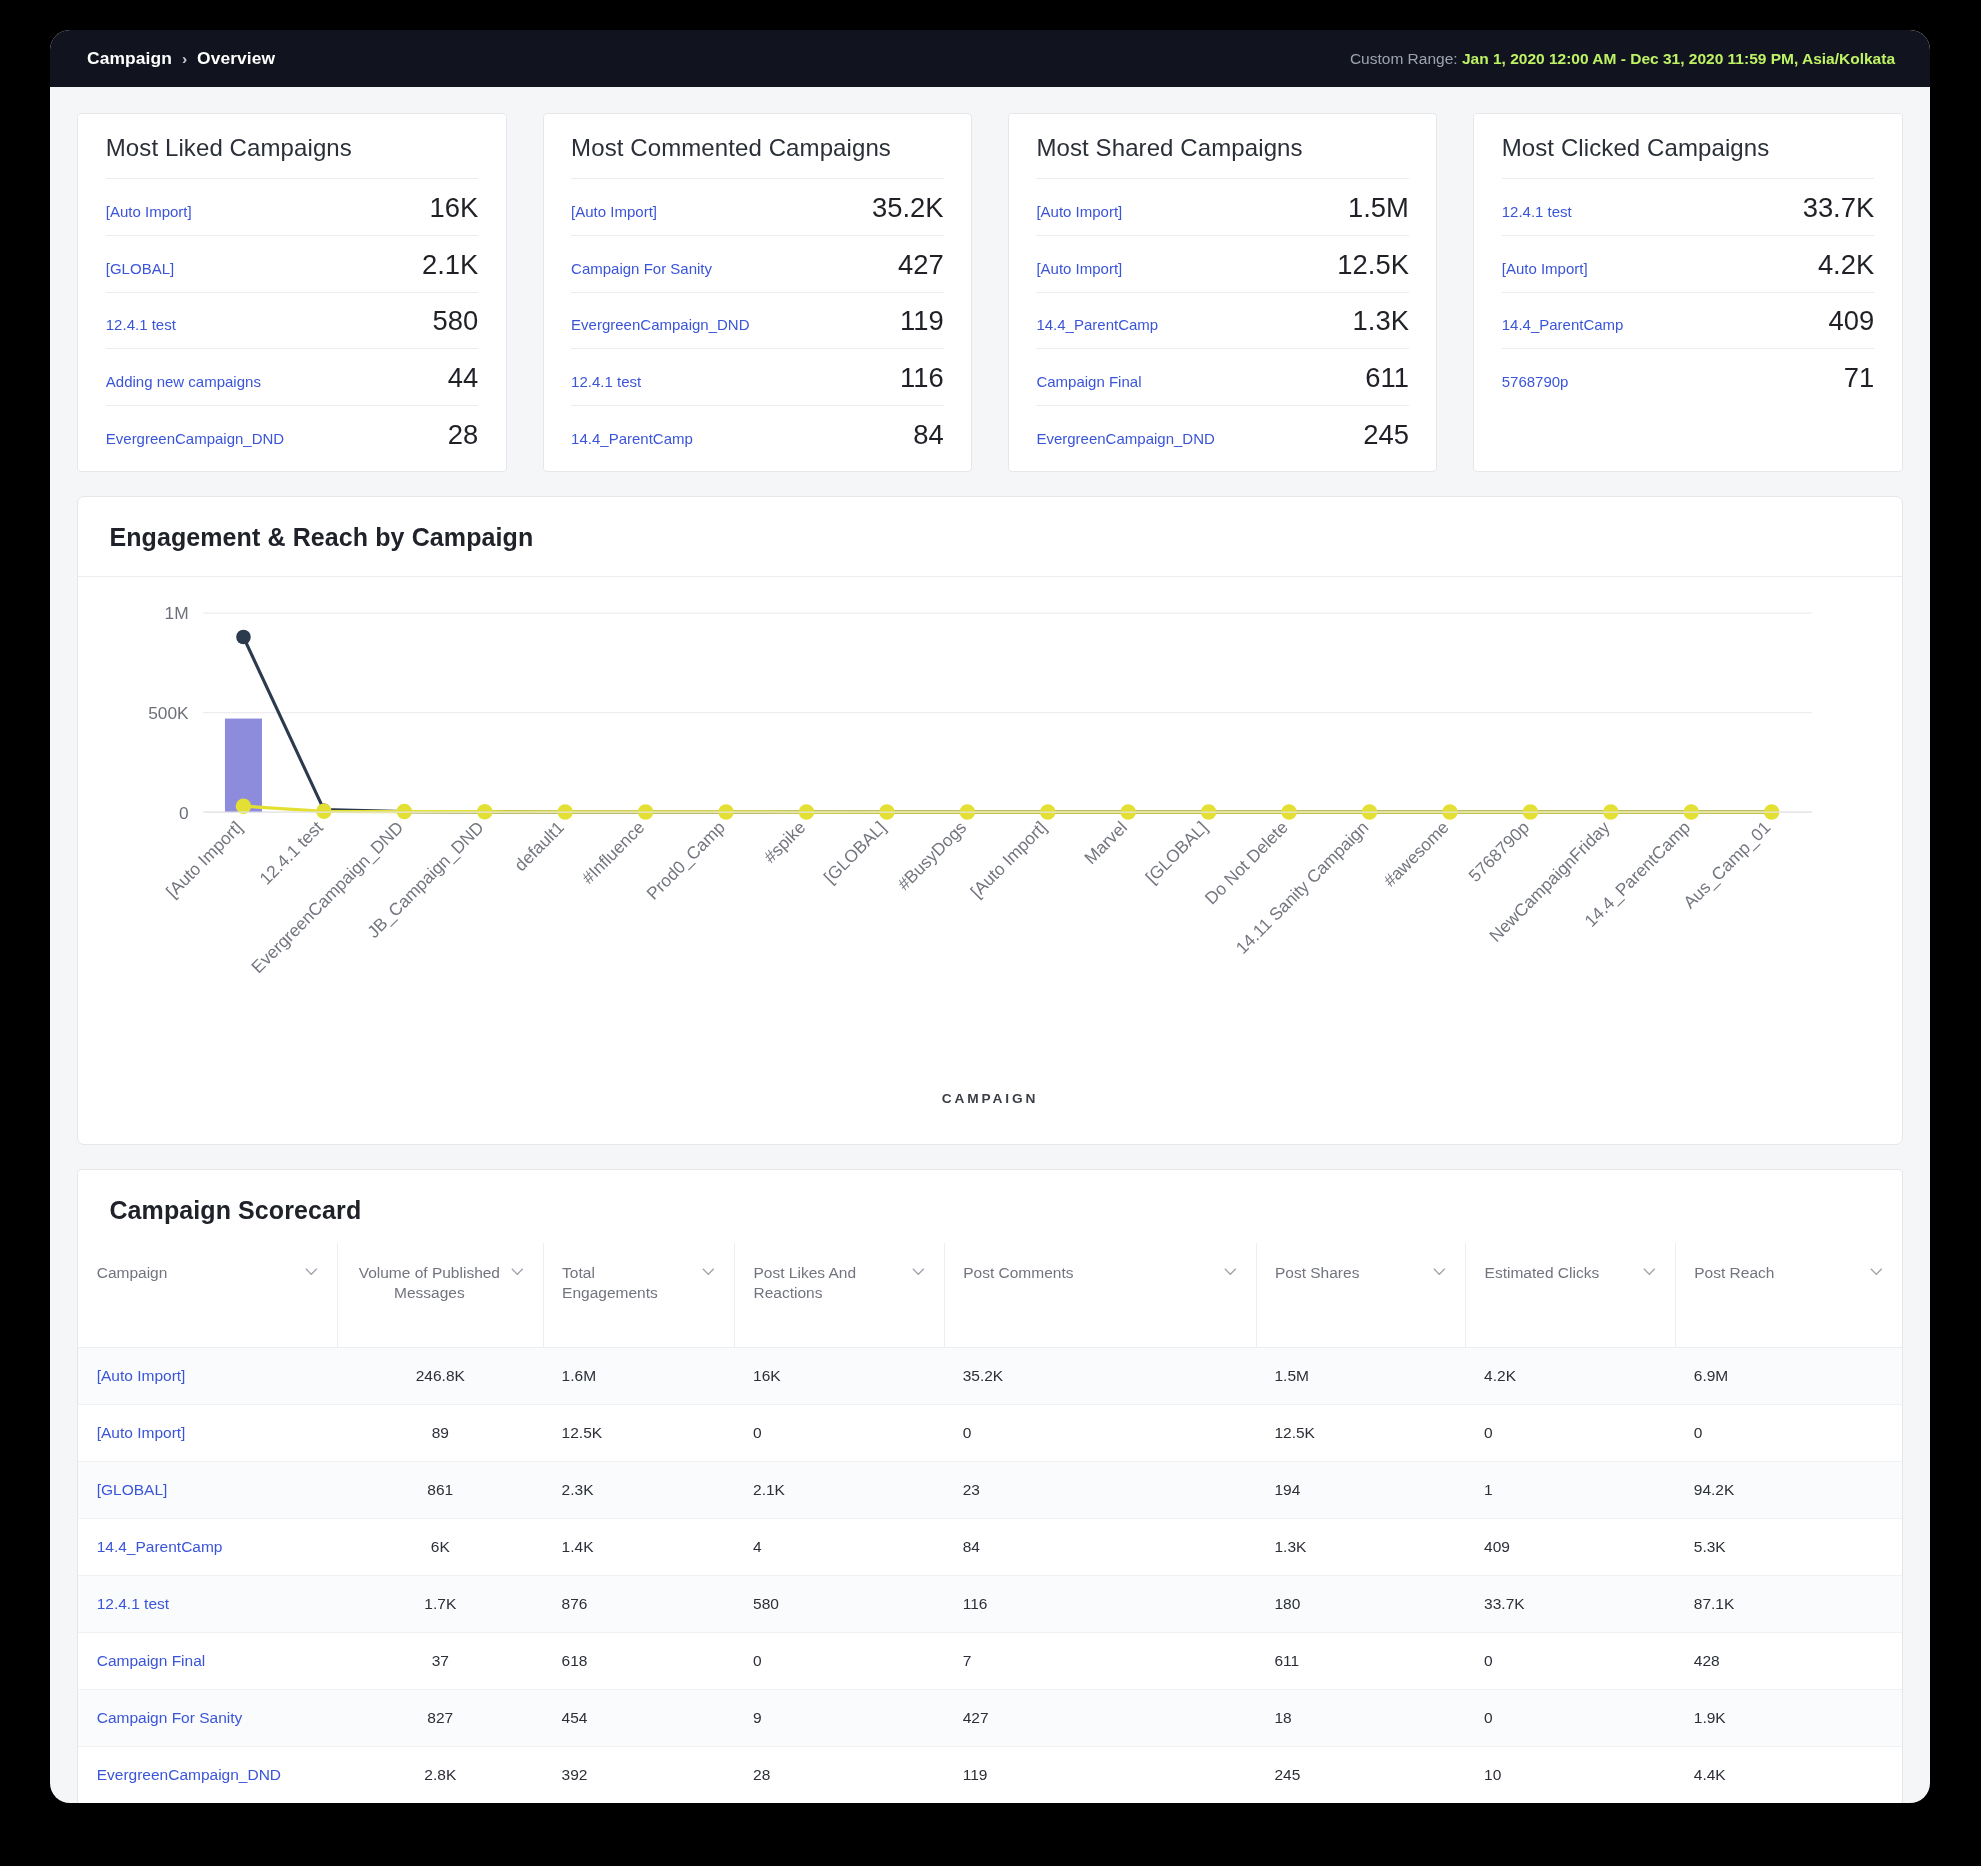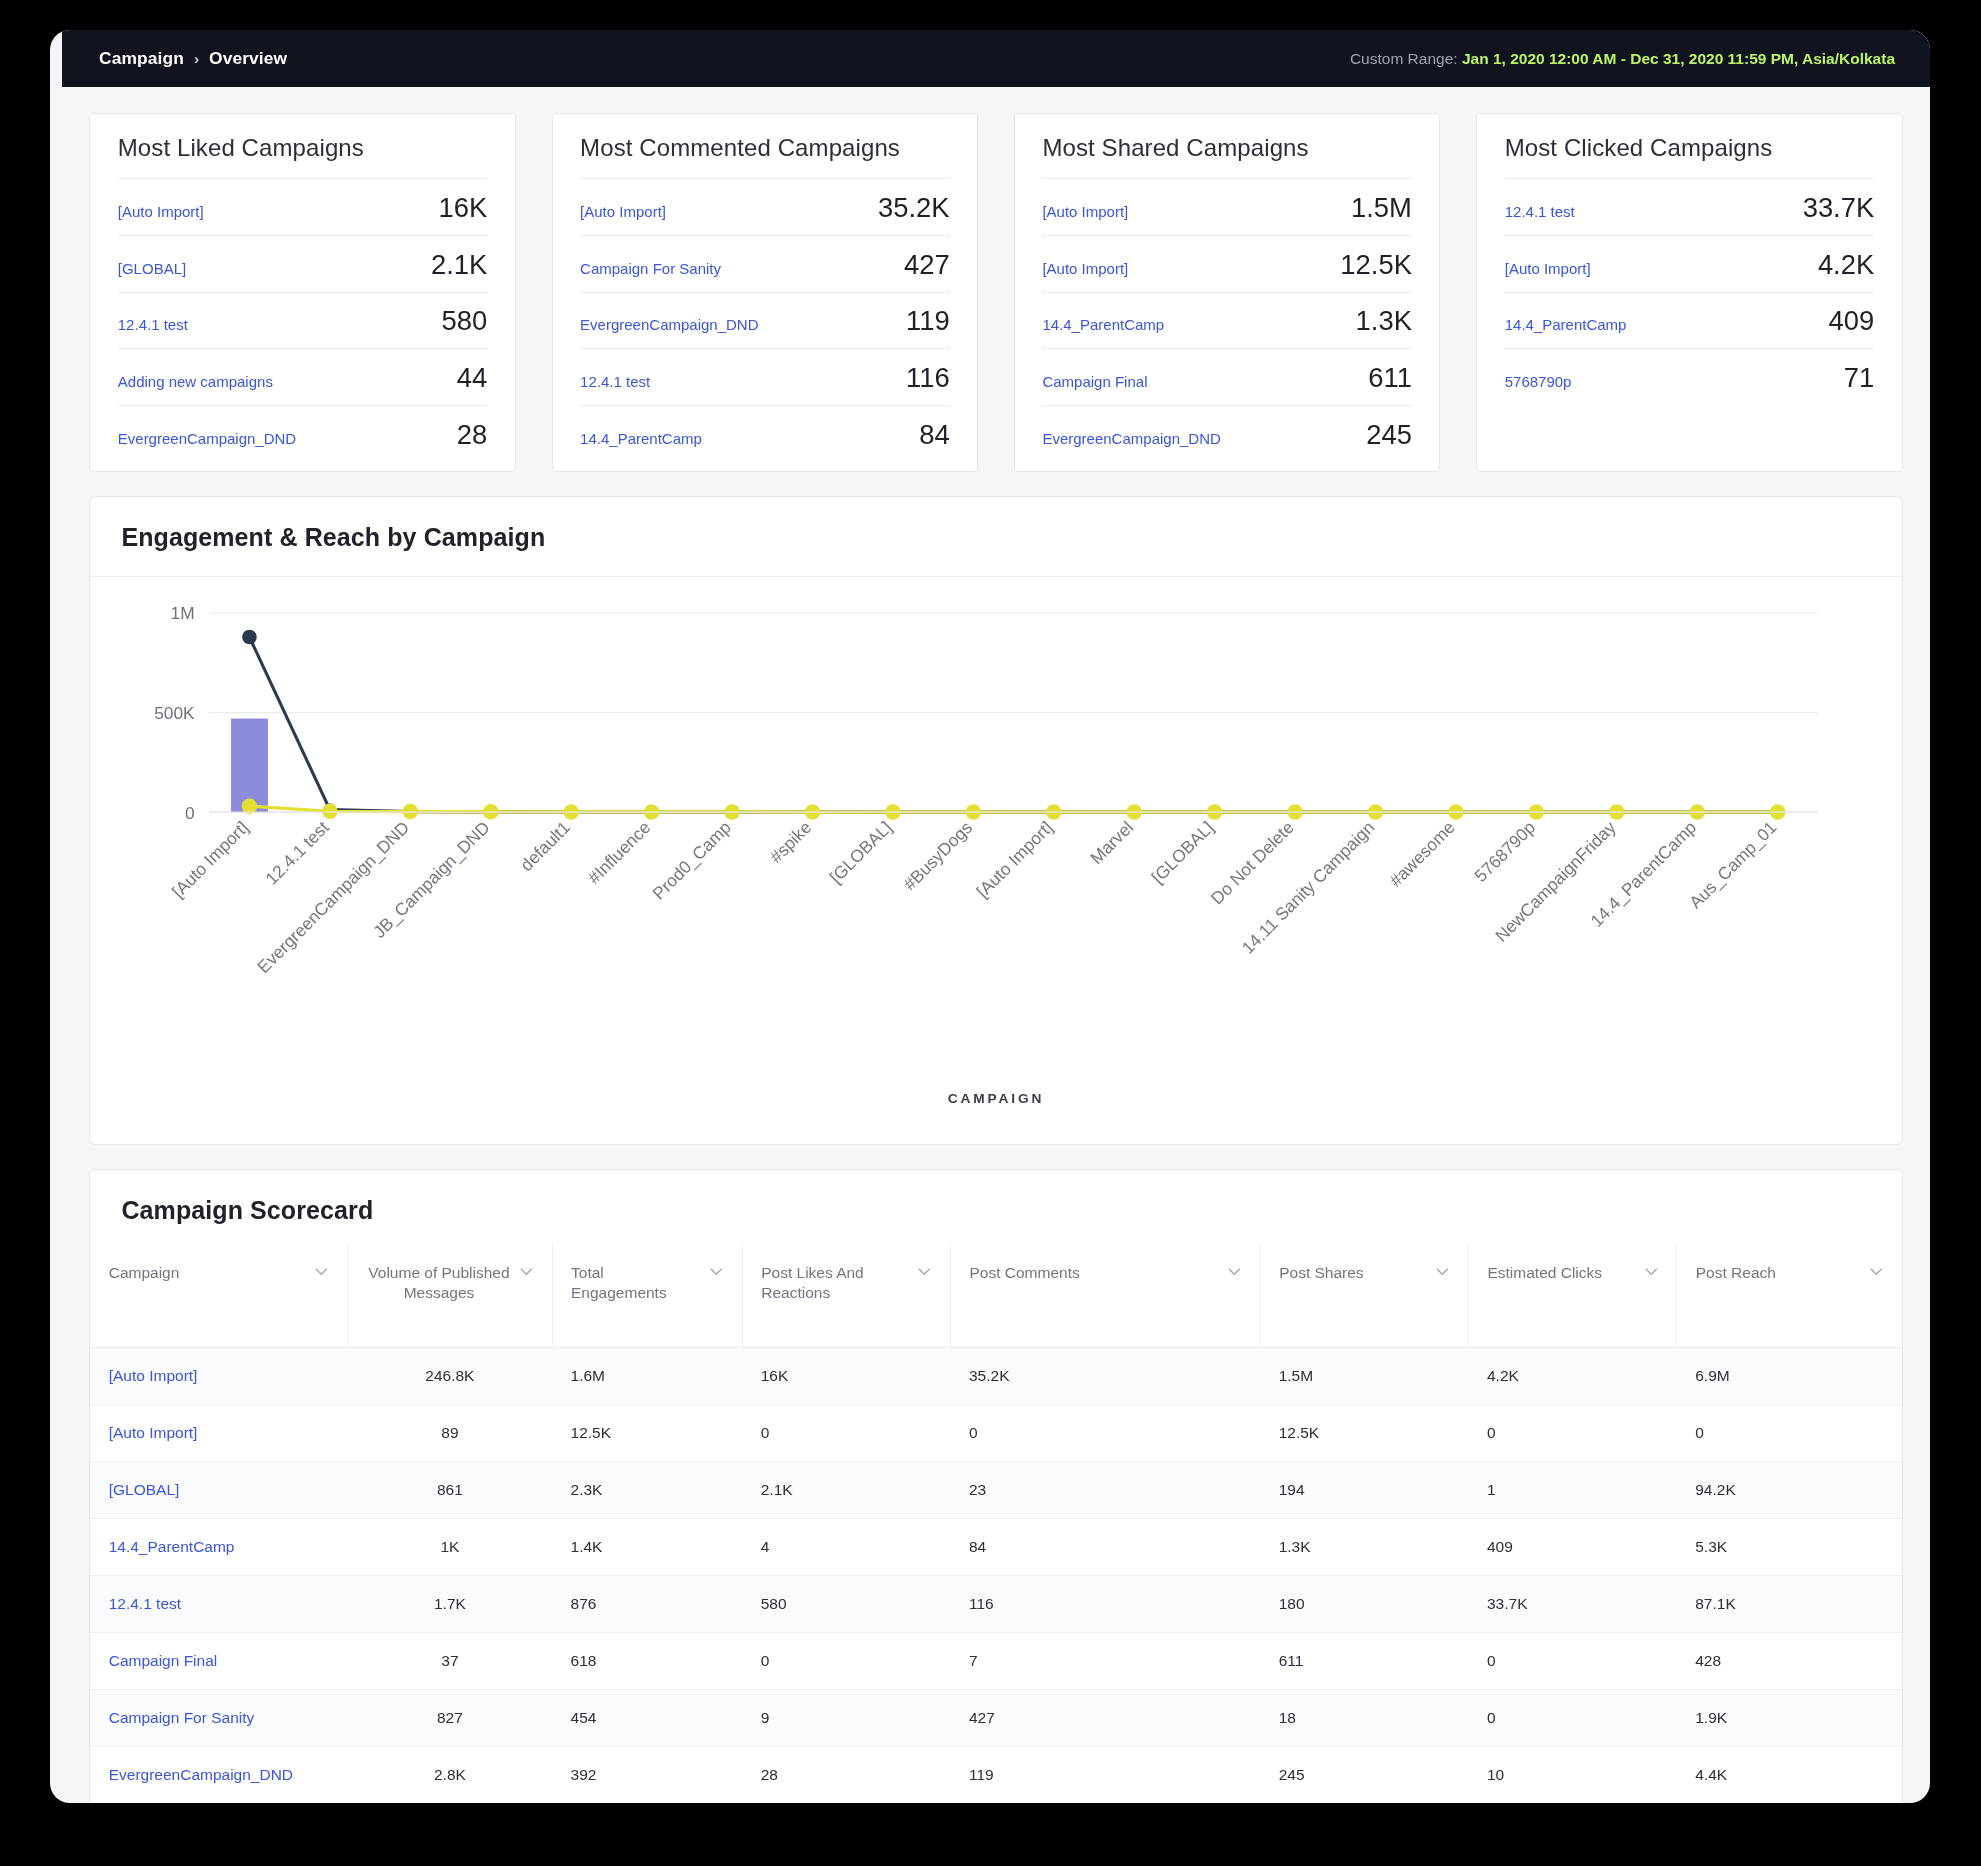--- a/index.html
+++ b/index.html
@@ -10,21 +10,20 @@
     overflow: hidden;
   }
   .app-window {
     position: absolute;
     left: 50px; top: 30px;
     width: 1880px; height: 1773px;
     background: #f5f6f8;
     border-radius: 20px;
     overflow: hidden;
     box-shadow: 0 0 55px rgba(0,0,0,0.55);
-    padding-left: 12px;
   }
   
   .topbar {
     height: 57px;
     background: #11141f;
     display: flex;
     align-items: center;
     justify-content: space-between;
     padding: 0 35px 0 37px;
     position: relative;
@@ -480,21 +479,21 @@
             <td class="col-vol">861</td>
             <td class="col-eng">2.3K</td>
             <td class="col-likes">2.1K</td>
             <td class="col-comm">23</td>
             <td class="col-shar">194</td>
             <td class="col-clic">1</td>
             <td class="col-reach">94.2K</td>
           </tr>
           <tr>
             <td class="col-campaign link-cell"><span class="lnk">14.4_ParentCamp</span></td>
-            <td class="col-vol">1K</td>
+            <td class="col-vol">6K</td>
             <td class="col-eng">1.4K</td>
             <td class="col-likes">4</td>
             <td class="col-comm">84</td>
             <td class="col-shar">1.3K</td>
             <td class="col-clic">409</td>
             <td class="col-reach">5.3K</td>
           </tr>
           <tr>
             <td class="col-campaign link-cell"><span class="lnk">12.4.1 test</span></td>
             <td class="col-vol">1.7K</td>

